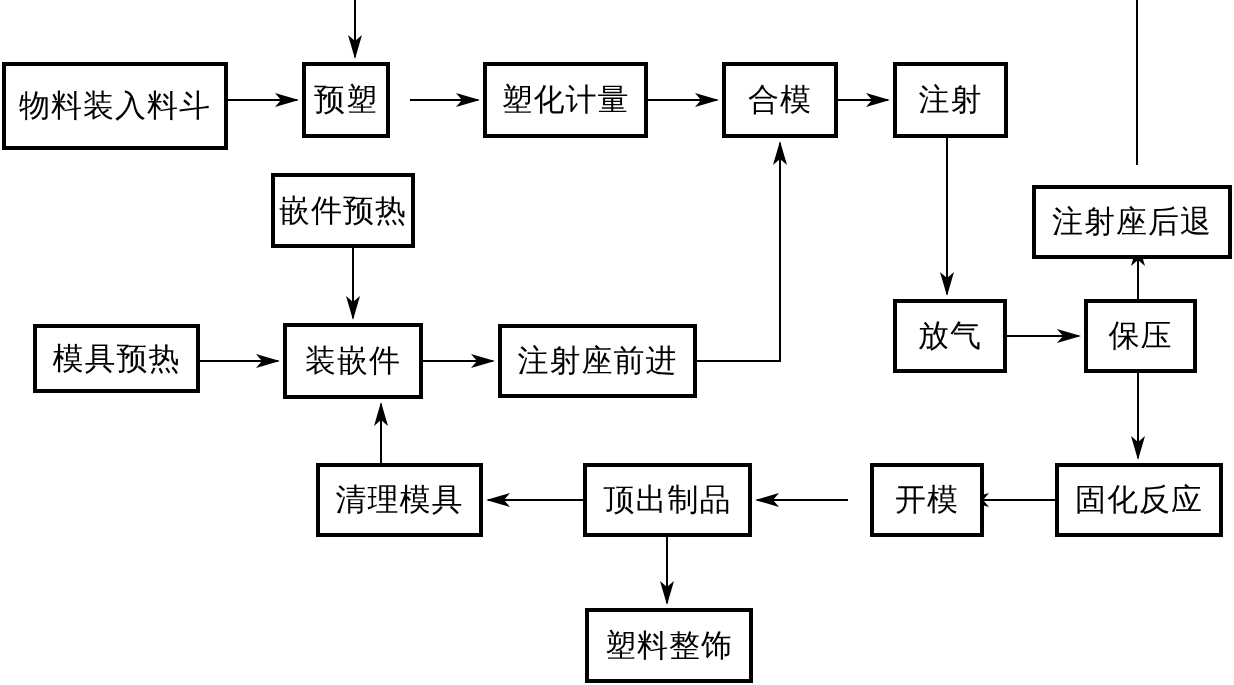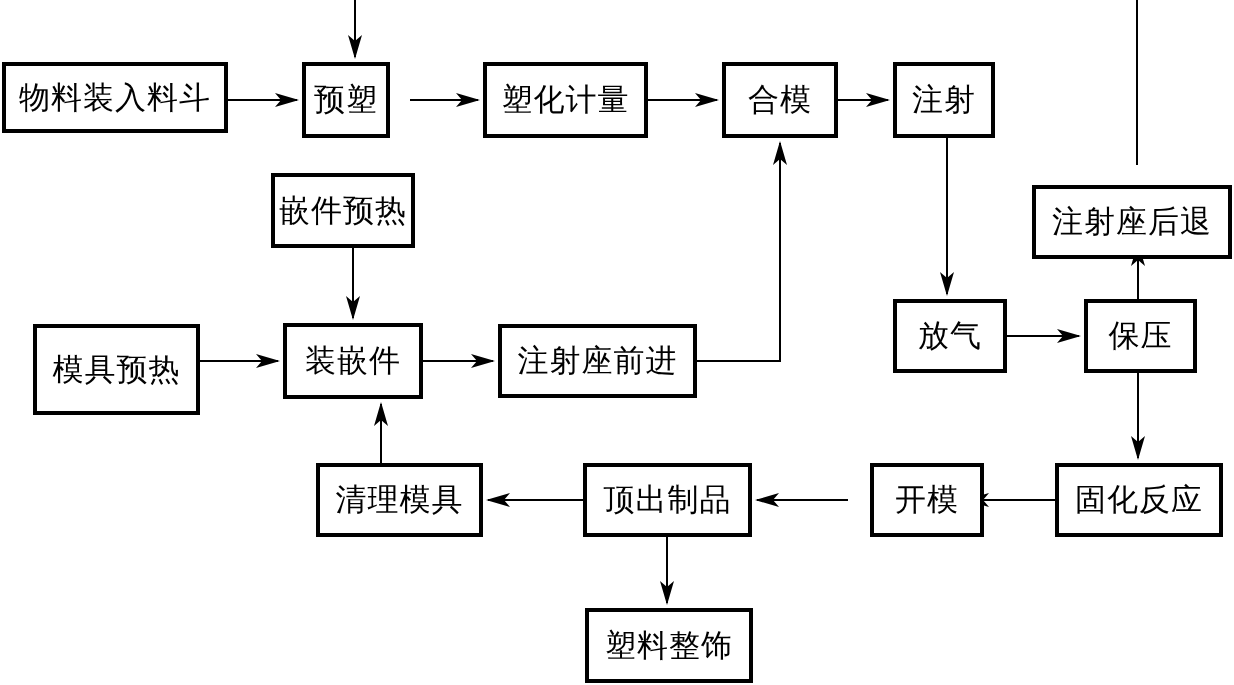--- a/index.html
+++ b/index.html
@@ -48,42 +48,42 @@
       <polyline points="848,500 757,500" class="edge" marker-end="url(#arrow)"></polyline>
       <polyline points="583,500 488,500" class="edge" marker-end="url(#arrow)"></polyline>
       <polyline points="381,463 381,404" class="edge" marker-end="url(#arrow)"></polyline>
       <polyline points="353,248 353,318" class="edge" marker-end="url(#arrow)"></polyline>
       <polyline points="200,361 278,361" class="edge" marker-end="url(#arrow)"></polyline>
       <polyline points="423,361 493,361" class="edge" marker-end="url(#arrow)"></polyline>
       <polyline points="697,361 780,361 780,143" class="edge" marker-end="url(#arrow)"></polyline>
       <polyline points="667,537 667,603" class="edge" marker-end="url(#arrow)"></polyline>
     </svg>
   <div id="node-layer">
-      <div class="node" style="left: 2px; top: 62px; width: 226px; height: 71px;">
+      <div class="node" style="left: 2px; top: 62px; width: 226px; height: 88px;">
         <span>物料装入料斗</span>
       </div>
       <div class="node" style="left: 302px; top: 62px; width: 88px; height: 76px;">
         <span>预塑</span>
       </div>
       <div class="node" style="left: 483px; top: 62px; width: 165px; height: 76px;">
         <span>塑化计量</span>
       </div>
       <div class="node" style="left: 722px; top: 62px; width: 116px; height: 76px;">
         <span>合模</span>
       </div>
-      <div class="node" style="left: 893px; top: 62px; width: 102px; height: 76px;">
+      <div class="node" style="left: 893px; top: 62px; width: 115px; height: 76px;">
         <span>注射</span>
       </div>
       <div class="node" style="left: 1032px; top: 165px; width: 200px; height: 74px; margin-top: 20px;">
         <span>注射座后退</span>
       </div>
       <div class="node" style="left: 271px; top: 173px; width: 144px; height: 75px;">
         <span>嵌件预热</span>
       </div>
-      <div class="node" style="left: 33px; top: 324px; width: 167px; height: 91px;">
+      <div class="node" style="left: 33px; top: 324px; width: 167px; height: 69px;">
         <span>模具预热</span>
       </div>
       <div class="node" style="left: 283px; top: 323px; width: 140px; height: 76px;">
         <span>装嵌件</span>
       </div>
       <div class="node" style="left: 498px; top: 324px; width: 199px; height: 74px;">
         <span>注射座前进</span>
       </div>
       <div class="node" style="left: 893px; top: 299px; width: 114px; height: 74px;">
         <span>放气</span>

